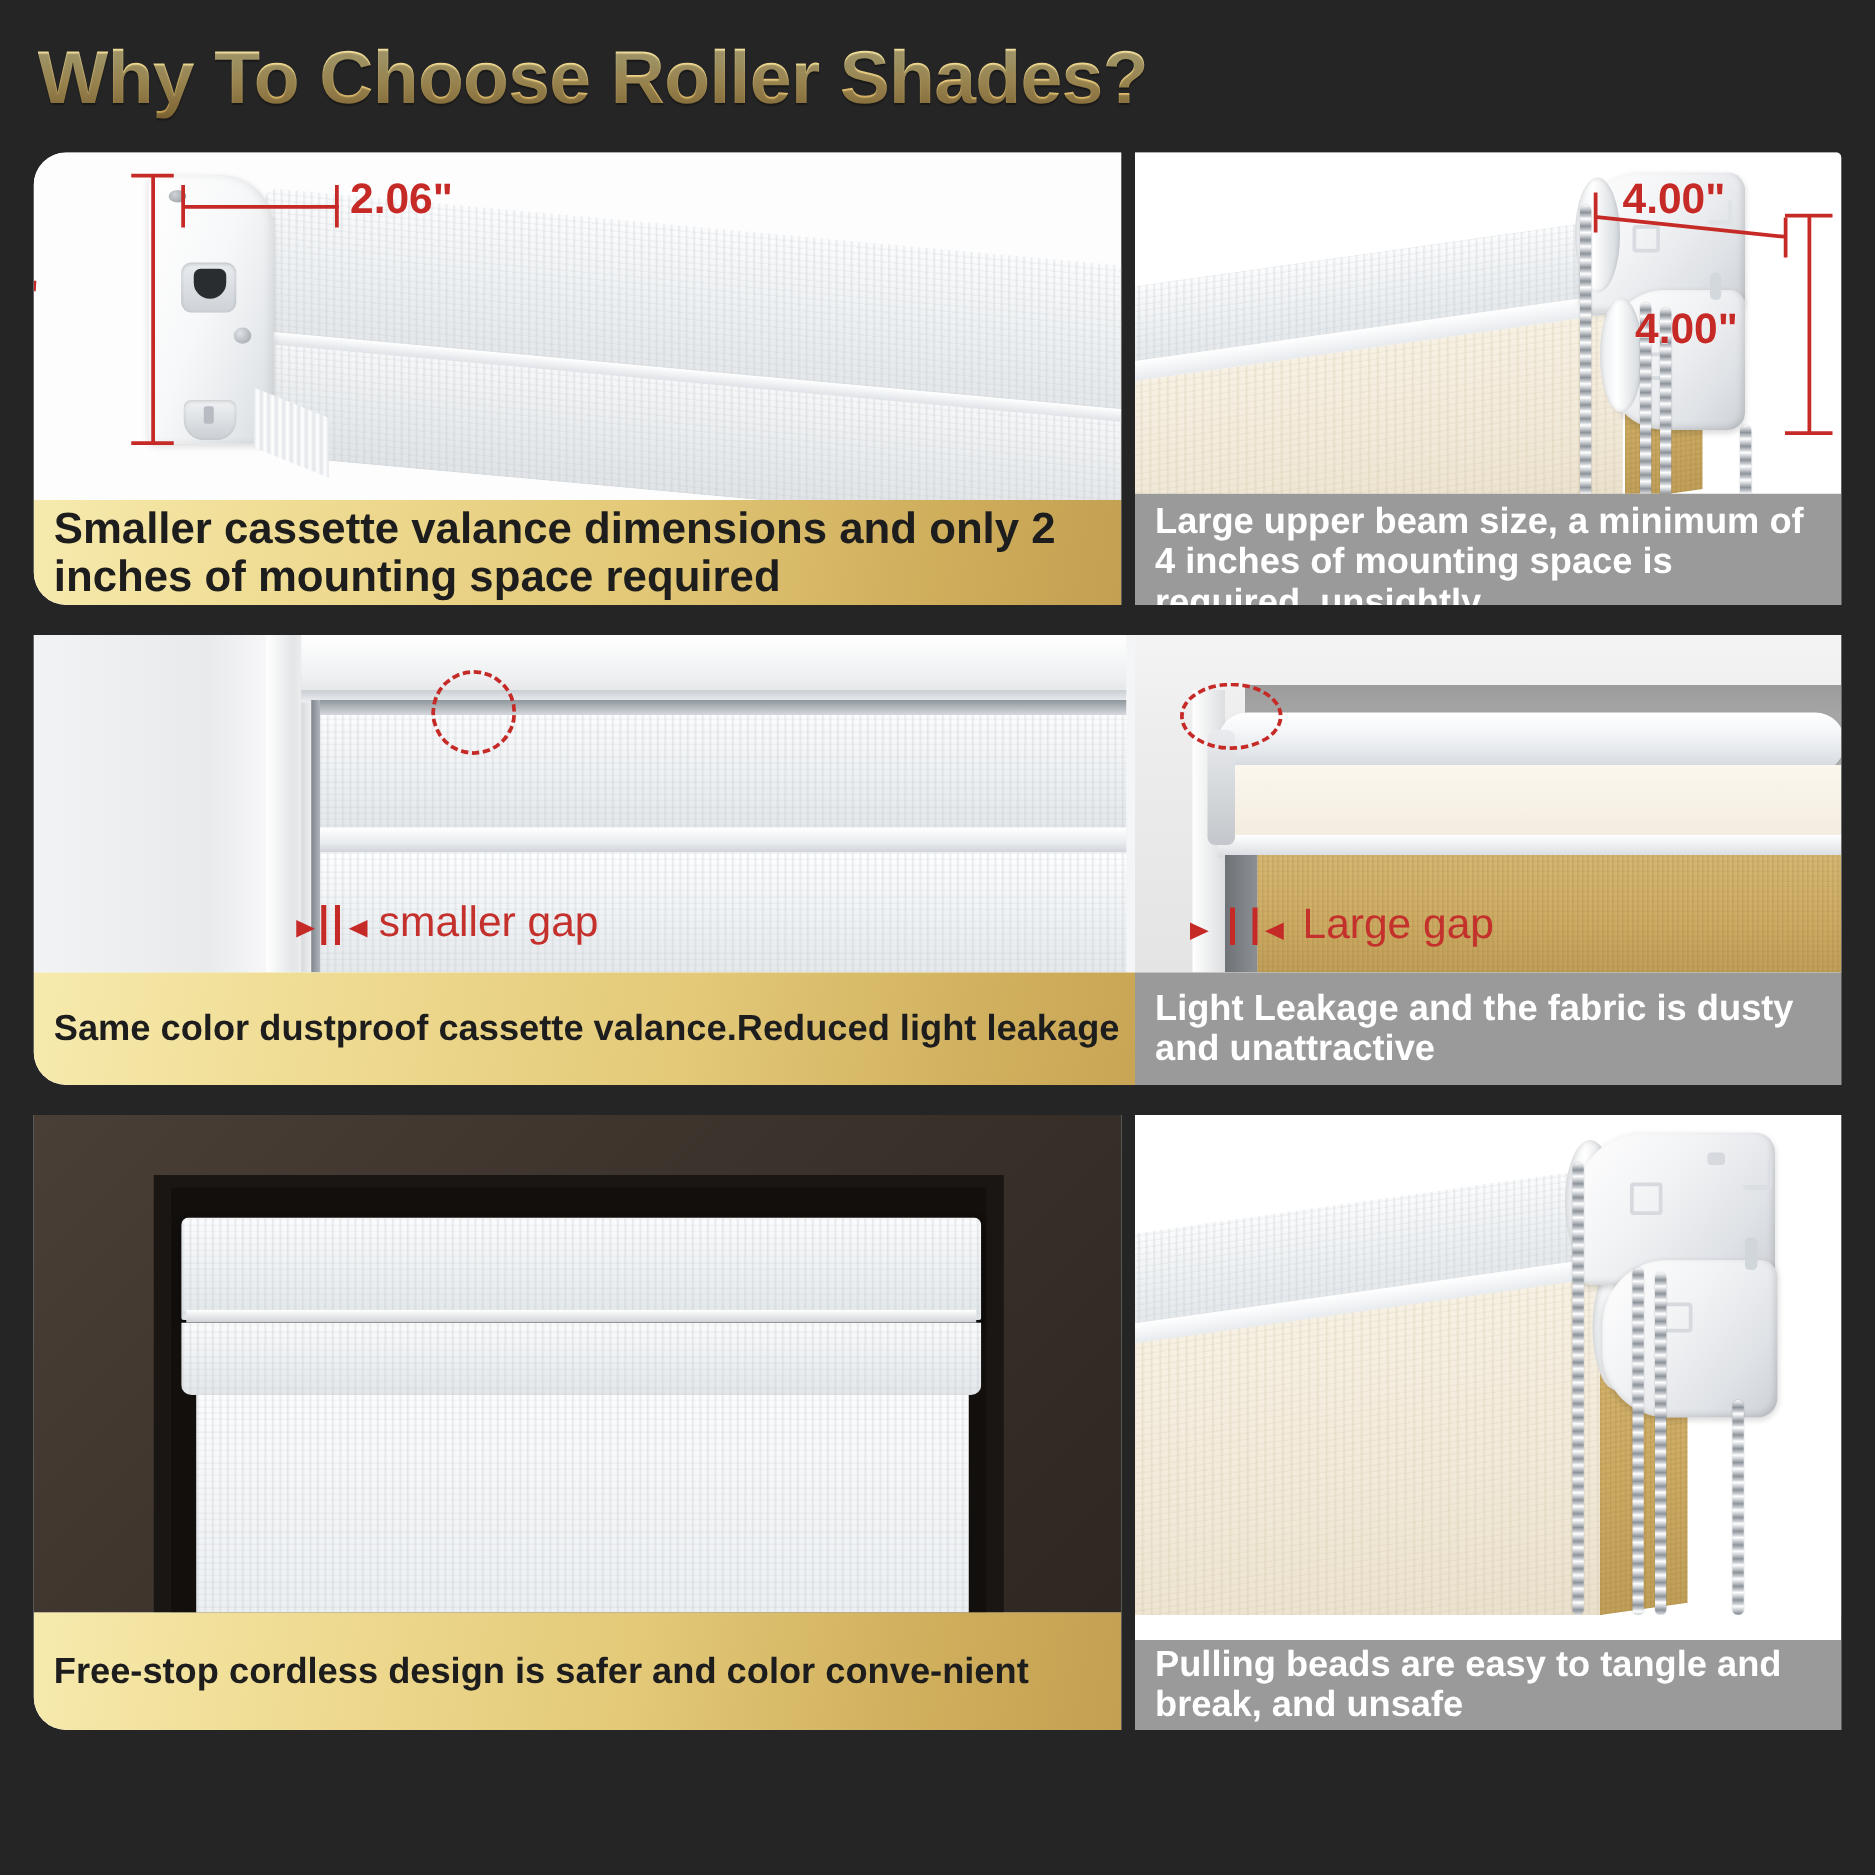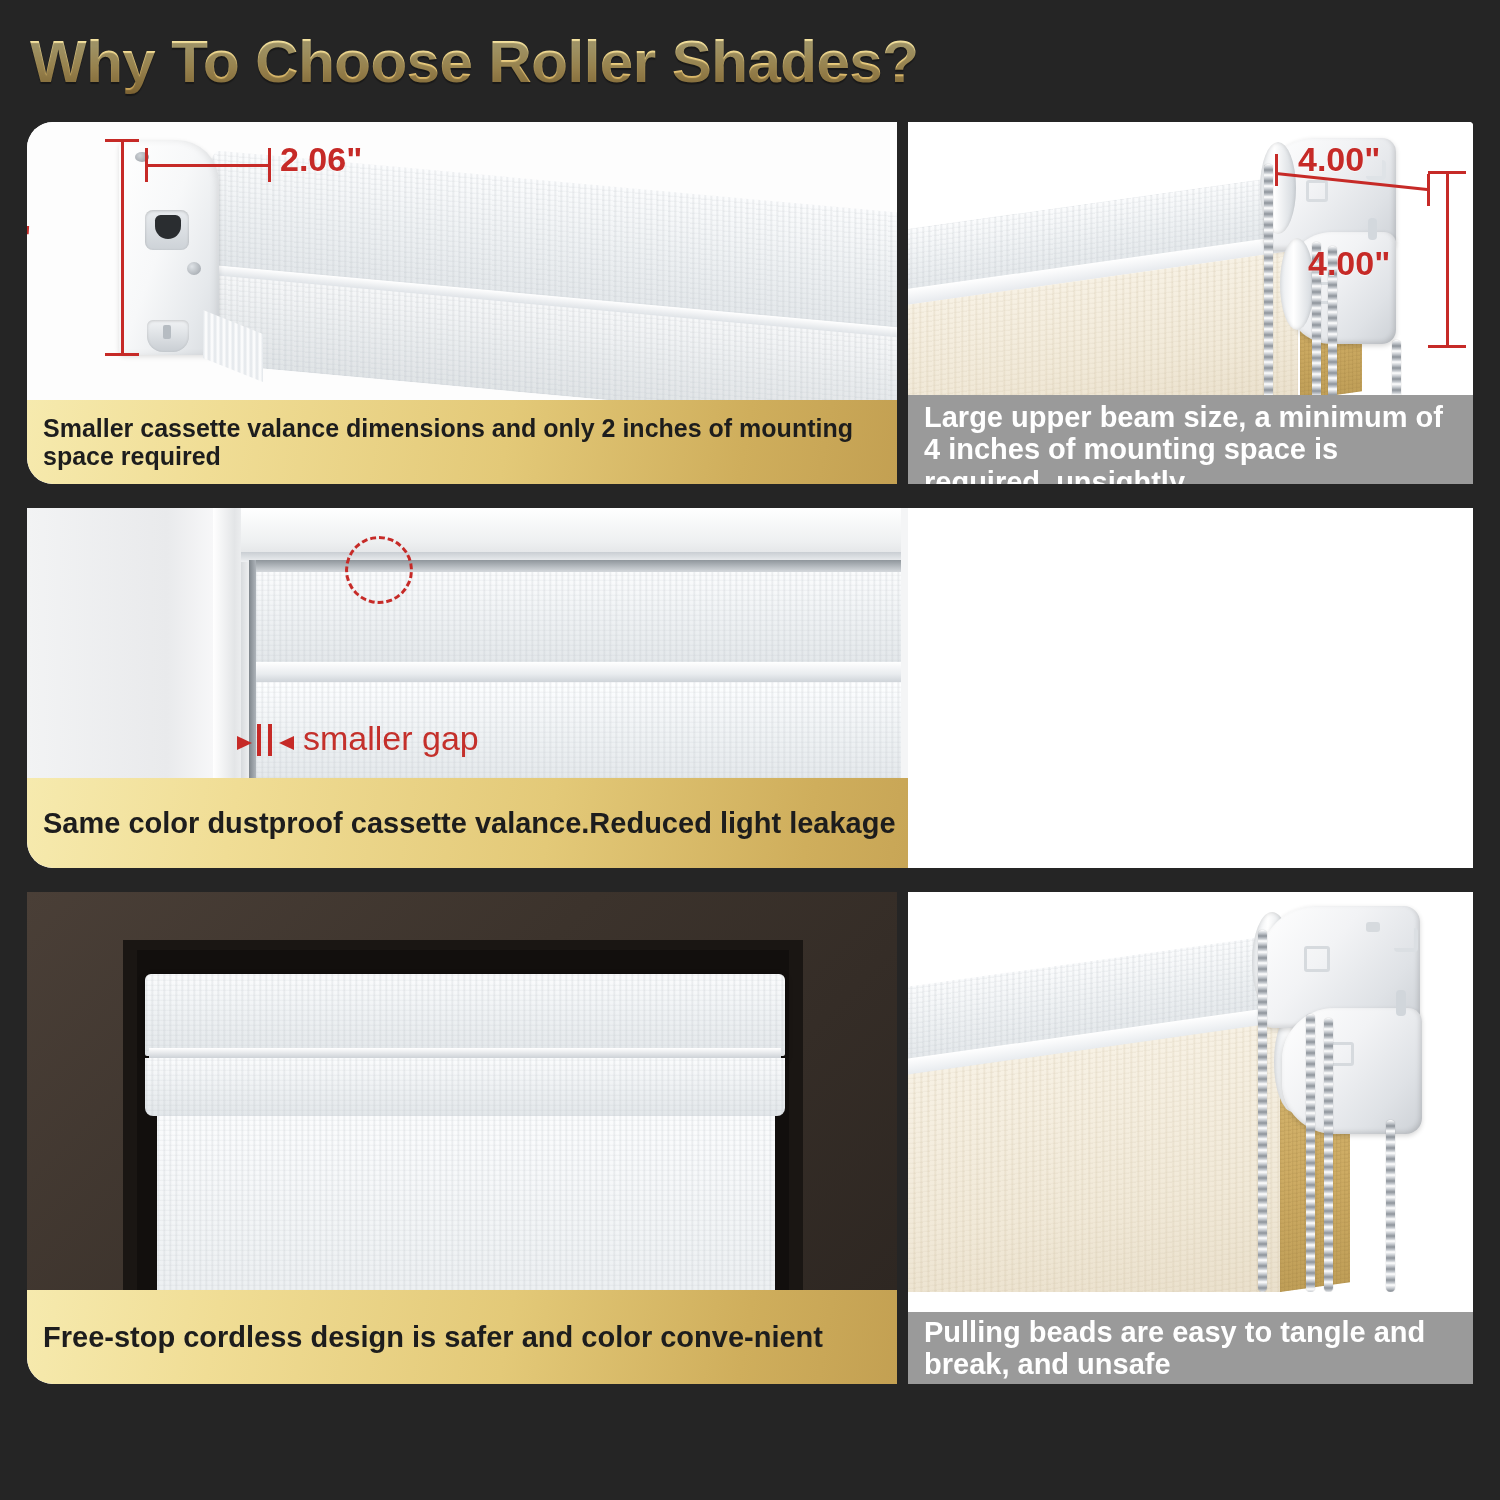--- a/index.html
+++ b/index.html
@@ -189,21 +189,21 @@
       <div class="tick" style="left:241px; top:26px; width:3px; height:34px;"></div>
       <div class="dim-label" style="position:absolute; left:253px; top:18px; font-size:34px;">2.06"</div>
 
       <div class="dim-line" style="left:94px; top:18px; width:3px; height:216px;"></div>
       <div class="tick" style="left:78px; top:17px; width:34px; height:3px;"></div>
       <div class="tick" style="left:78px; top:231px; width:34px; height:3px;"></div>
       <div class="dim-label" style="position:absolute; left:-78px; top:96px; font-size:34px;">5.49"</div>
     </div>
 
     <div class="caption cap-good" style="height:84px;">
-      <span style="font-size:25px;">Smaller cassette valance dimensions and only 2 inches of mounting space required</span>
+      <span style="font-size:35px;">Smaller cassette valance dimensions and only 2 inches of mounting space required</span>
     </div>
   </div>
 
   <div class="panel r-tr" style="left:908px; top:122px; width:565px; height:362px;">
     <div class="photo" style="height:273px; background:#ffffff;">
       <div class="scene">
 
         <div class="fabric-white" style="position:absolute; left:-10px; top:52px; width:400px; height:66px; transform:skewY(-8deg); transform-origin:right top; border-radius:6px;"></div>
         <div style="position:absolute; left:-10px; top:112px; width:400px; height:16px; transform:skewY(-8deg); transform-origin:right top; background:linear-gradient(180deg,#ffffff,#e7eaee);"></div>
 
@@ -277,21 +277,53 @@
       <div class="arrow-l" style="left:252px; top:228px;"></div>
       <div class="gap-label" style="left:276px; top:211px; font-size:34px;">smaller gap</div>
     </div>
 
     <div class="caption cap-good" style="height:90px;">
       <span style="font-size:29px;">Same color dustproof cassette valance.Reduced light leakage</span>
     </div>
   </div>
 
   <div class="panel" style="left:908px; top:508px; width:565px; height:360px;">
-
+    <div class="photo" style="height:270px; background:#f1f1f1;">
+      <div class="scene">
+
+        <div style="position:absolute; left:0; top:0; width:100%; height:100%; background:linear-gradient(180deg,#f4f4f4 0%,#ededed 30%,#e4e4e4 100%);"></div>
+        <div style="position:absolute; left:88px; top:40px; width:480px; height:66px; background:linear-gradient(180deg,#9c9c9c,#b6b6b6);"></div>
+
+        <div style="position:absolute; left:46px; top:44px; width:26px; height:226px; background:linear-gradient(90deg,#ffffff,#dcdee0);"></div>
+
+        <div class="roller-tube" style="left:66px; top:62px; width:502px; height:48px;"></div>
+
+        <div style="position:absolute; left:66px; top:104px; width:502px; height:58px; background:linear-gradient(180deg,#fbf7ee,#f3ece0);"></div>
+        <div style="position:absolute; left:66px; top:160px; width:502px; height:18px; background:linear-gradient(180deg,#ffffff,#d8dbde);"></div>
+
+        <div style="position:absolute; left:72px; top:176px; width:26px; height:94px; background:linear-gradient(90deg,#6e7276,#8b9095);"></div>
+
+        <div class="fabric-tan" style="position:absolute; left:98px; top:176px; width:470px; height:94px;"></div>
+
+        <div style="position:absolute; left:58px; top:76px; width:22px; height:92px; border-radius:6px;
+                    background:linear-gradient(180deg,#e9ebee,#c3c7cb);"></div>
+      </div>
+
+      <div class="dashed-circle" style="left:36px; top:38px; width:82px; height:54px;"></div>
+
+      <div class="arrow-r" style="left:44px; top:230px;"></div>
+      <div class="tick" style="left:76px; top:218px; width:4px; height:30px;"></div>
+      <div class="tick" style="left:94px; top:218px; width:4px; height:30px;"></div>
+      <div class="arrow-l" style="left:104px; top:230px;"></div>
+      <div class="gap-label" style="left:134px; top:212px; font-size:34px;">Large gap</div>
+    </div>
+
+    <div class="caption cap-bad" style="height:90px;">
+      <span style="font-size:29px;">Light Leakage and the fabric is dusty and unattractive</span>
+    </div>
   </div>
 
   <div class="panel r-bl" style="left:27px; top:892px; width:870px; height:492px;">
     <div class="photo" style="height:398px; background:#3b322c;">
       <div class="scene">
 
         <div style="position:absolute; left:0; top:0; width:100%; height:100%; background:linear-gradient(135deg,#4a3f37 0%,#3c332c 45%,#2e2722 100%);"></div>
 
         <div style="position:absolute; left:96px; top:48px; width:680px; height:350px; background:#1a1613;"></div>
         <div style="position:absolute; left:110px; top:58px; width:652px; height:340px; background:#120f0d;"></div>

